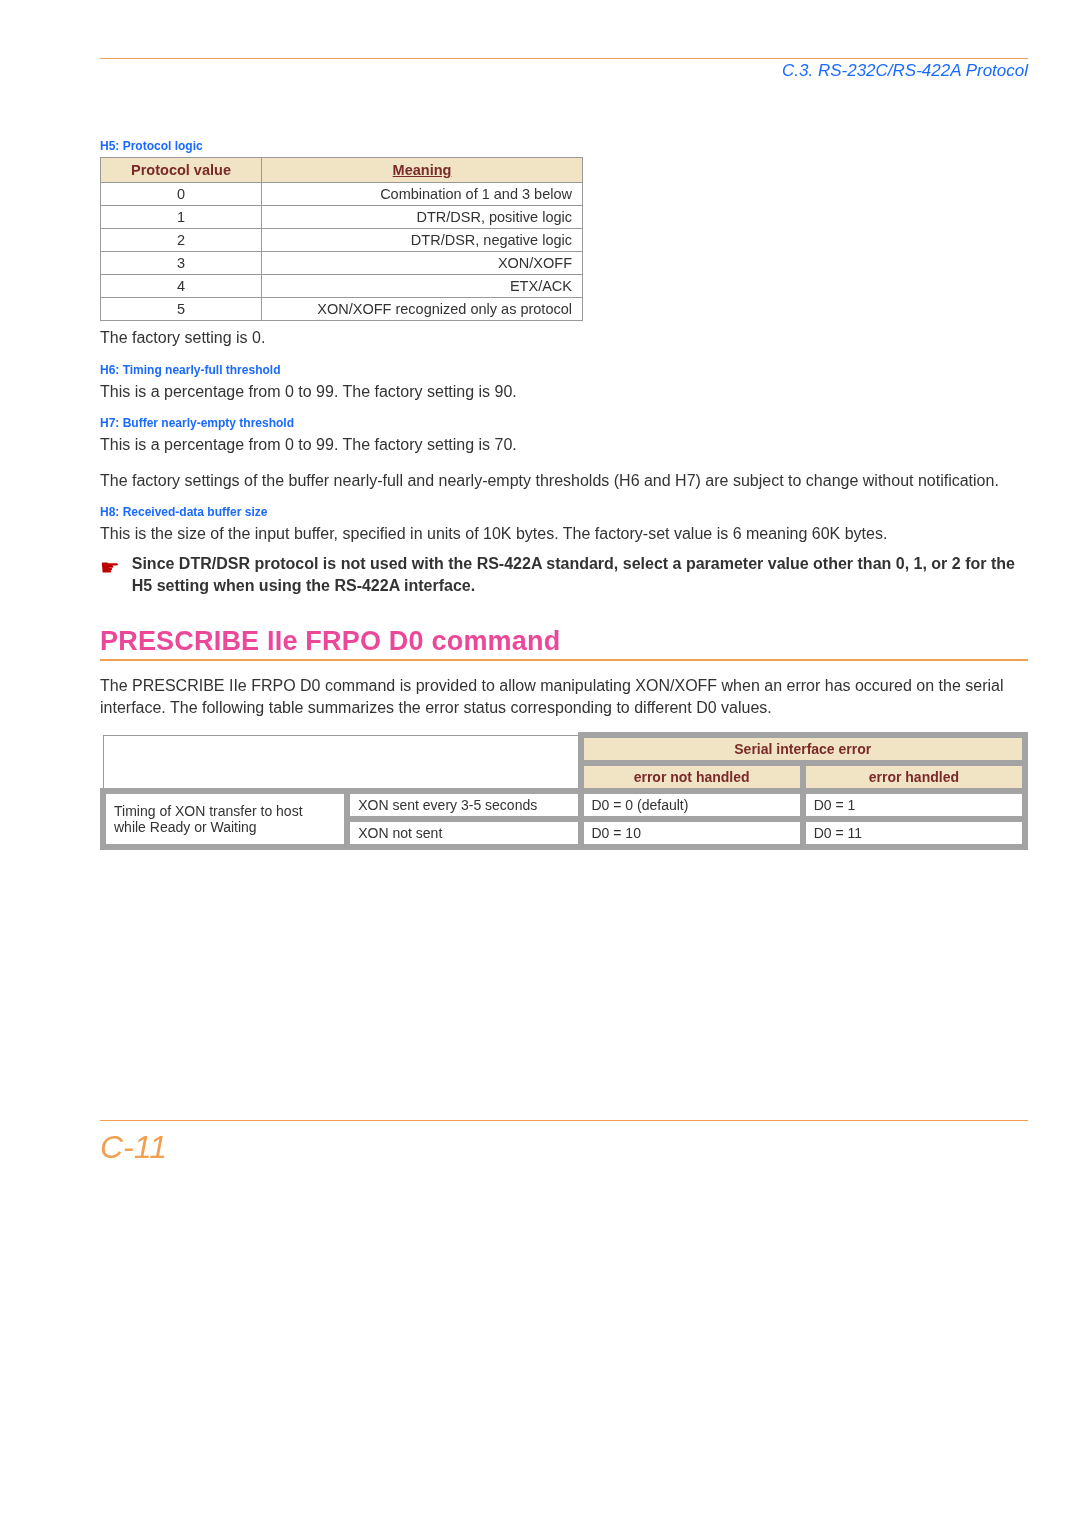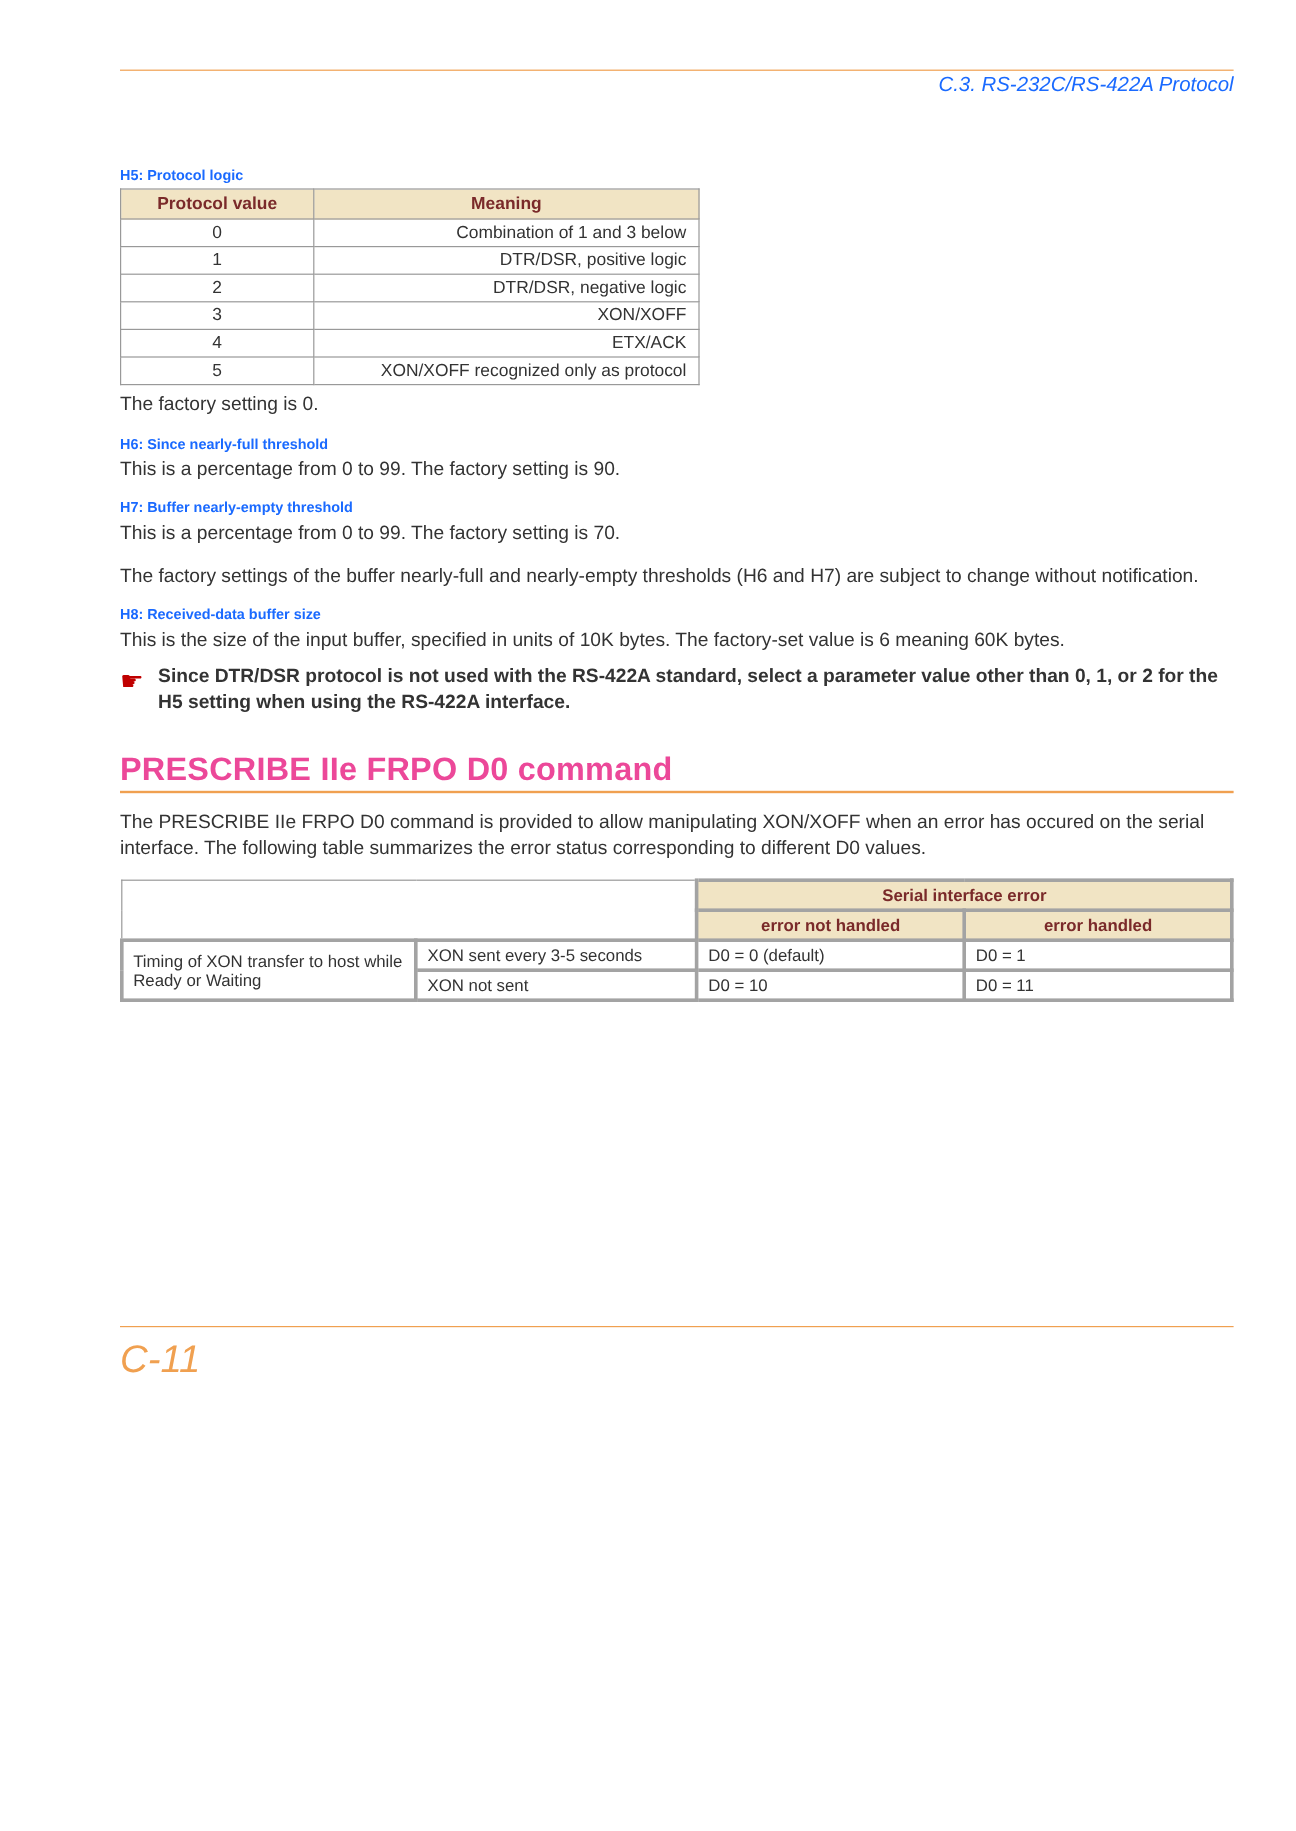--- a/index.html
+++ b/index.html
@@ -86,21 +86,21 @@
   .orange-rule {
     border-top: 2px solid #f0a050;
     margin-bottom: 14px;
   }
   table.tbl2 {
     border-collapse: collapse;
     width: 100%;
     margin-top: 6px;
   }
   table.tbl2 th, table.tbl2 td {
-    border: 3px solid #a3a3a3;
+    border: 6px solid #a3a3a3;
     font-size: 14px;
     padding: 3px 8px;
     text-align: left;
   }
   table.tbl2 th {
     background: #f1e4c4;
     color: #7a2a2a;
     font-weight: bold;
     text-align: center;
   }
@@ -121,21 +121,21 @@
 <div class="page">
 
   <div class="header-line"></div>
   <div class="header-text">C.3. RS-232C/RS-422A Protocol</div>
 
   <div class="sub-blue">H5: Protocol logic</div>
   <table class="tbl1">
     <tbody>
         <tr>
       <th style="width:140px;">Protocol value</th>
-      <th style="width:300px;">Meaning</th>
+      <th style="width:300px;text-decoration:underline;">Meaning</th>
     </tr>
     <tr>
           <td class="pv">0</td>
           <td class="mn">Combination of 1 and 3 below</td>
         </tr>
     <tr>
           <td class="pv">1</td>
           <td class="mn">DTR/DSR, positive logic</td>
         </tr>
     <tr>
@@ -151,21 +151,21 @@
           <td class="mn">ETX/ACK</td>
         </tr>
     <tr>
           <td class="pv">5</td>
           <td class="mn">XON/XOFF recognized only as protocol</td>
         </tr>
   </tbody>
     </table>
   <div class="bodytext">The factory setting is 0.</div>
 
-  <div class="sub-blue">H6: Since nearly-full threshold</div>
+  <div class="sub-blue">H6: Timing nearly-full threshold</div>
   <div class="bodytext">This is a percentage from 0 to 99. The factory setting is 90.</div>
 
   <div class="sub-blue">H7: Buffer nearly-empty threshold</div>
   <div class="bodytext">This is a percentage from 0 to 99. The factory setting is 70.</div>
   <div class="bodytext">The factory settings of the buffer nearly-full and nearly-empty thresholds (H6 and H7) are subject to change without notification.</div>
 
   <div class="sub-blue">H8: Received-data buffer size</div>
   <div class="bodytext" style="margin-bottom:8px;">This is the size of the input buffer, specified in units of 10K bytes. The factory-set value is 6 meaning 60K bytes.</div>
 
   <div class="note-row">

